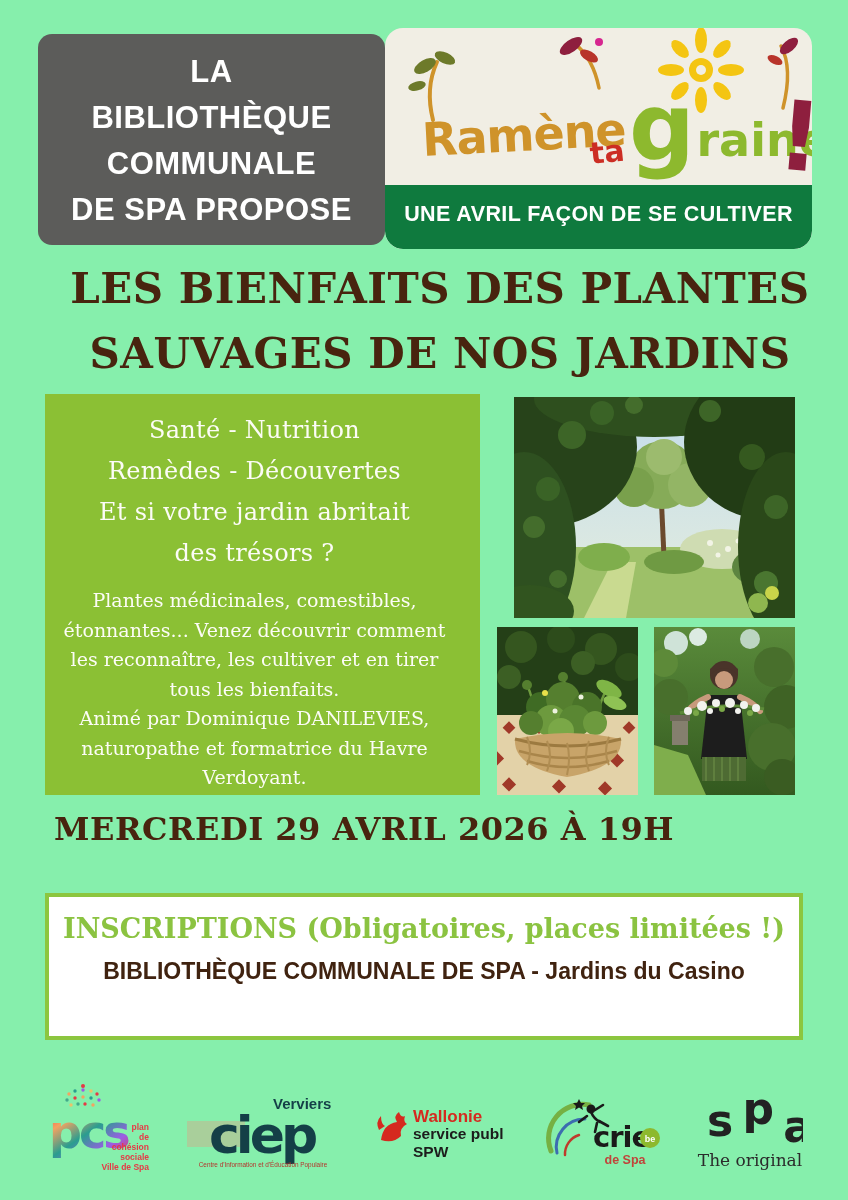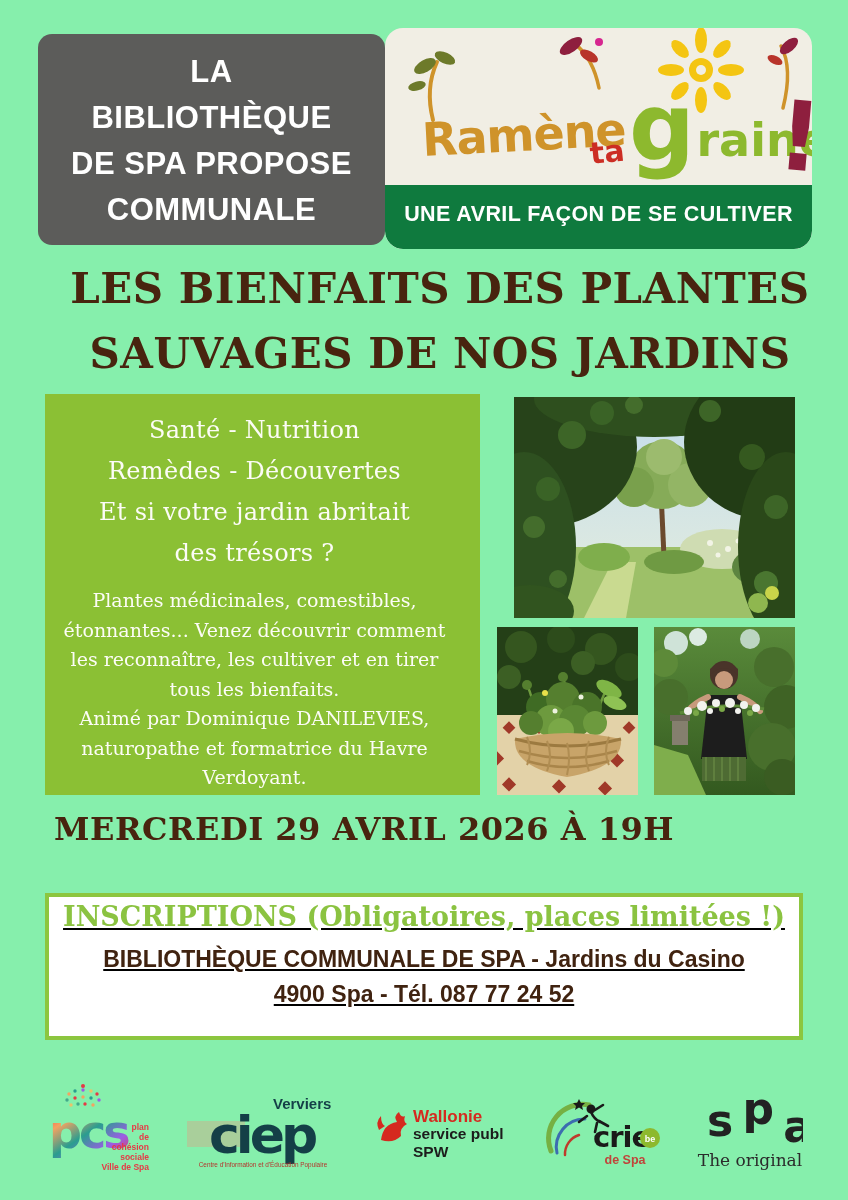--- a/index.html
+++ b/index.html
@@ -36,40 +36,40 @@
   .photo-br{position:absolute;left:654px;top:627px;width:141px;height:168px;}
   .photo-top svg,.photo-bl svg,.photo-br svg{display:block;}
 
   
   .dateline{position:absolute;left:16px;top:810px;width:696px;text-align:center;
             font-family:"DejaVu Serif",serif;font-weight:bold;font-size:32px;color:#48240f;
             letter-spacing:0.5px;}
 
   
   .regbox{position:absolute;left:45px;top:893px;width:758px;height:147px;box-sizing:border-box;
-          border:4px solid #8cc63f;background:#ffffff;text-align:center;padding-top:4px;text-decoration:underline;}
+          border:4px solid #8cc63f;background:#ffffff;text-align:center;padding-top:16px;}
   .regline1{font-family:"DejaVu Serif",serif;font-weight:bold;font-size:27px;color:#8bc341;}
   .regline2{margin-top:14px;font-weight:bold;font-size:23px;color:#402310;}
   .regline3{margin-top:8px;font-weight:bold;font-size:23px;color:#402310;}
 
   
   .footer{position:absolute;left:45px;top:1072px;width:758px;height:120px;
           display:flex;align-items:center;justify-content:space-between;}
   .flogo{display:flex;flex-direction:column;align-items:center;}
 </style>
 </head>
 <body>
 
 <div class="page">
 
   <div class="libbox">
     <div>LA</div>
     <div>BIBLIOTHÈQUE</div>
+    <div>COMMUNALE</div>
     <div>DE SPA PROPOSE</div>
-    <div>COMMUNALE</div>
   </div>
 
   <div class="logocard">
     <div class="logoband">
       <span>UNE AVRIL FAÇON DE SE CULTIVER</span>
     </div>
     <svg class="logoart" viewBox="0 0 427 221">
 
       <g>
         <g fill="#f4c512">
@@ -282,21 +282,20 @@
           <circle cx="96" cy="86" r="3"></circle>
       </g>
     </svg>
   </div>
 
   <div class="dateline">MERCREDI 29 AVRIL 2026 À 19H</div>
 
   <div class="regbox">
     <div class="regline1">INSCRIPTIONS (Obligatoires, places limitées !)</div>
     <div class="regline2">BIBLIOTHÈQUE COMMUNALE DE SPA - Jardins du Casino</div>
-    <div class="regline3">4900 Spa - Tél. 087 77 24 52</div>
   </div>
 
   <div class="footer">
 
     <div class="flogo">
       <svg width="108" height="100" viewBox="0 0 108 100">
         <defs>
           <linearGradient id="pcsg" x1="0" y1="0" x2="1" y2="1">
             <stop offset="0" stop-color="#e63946"></stop>
               <stop offset="0.25" stop-color="#f4a261"></stop>

